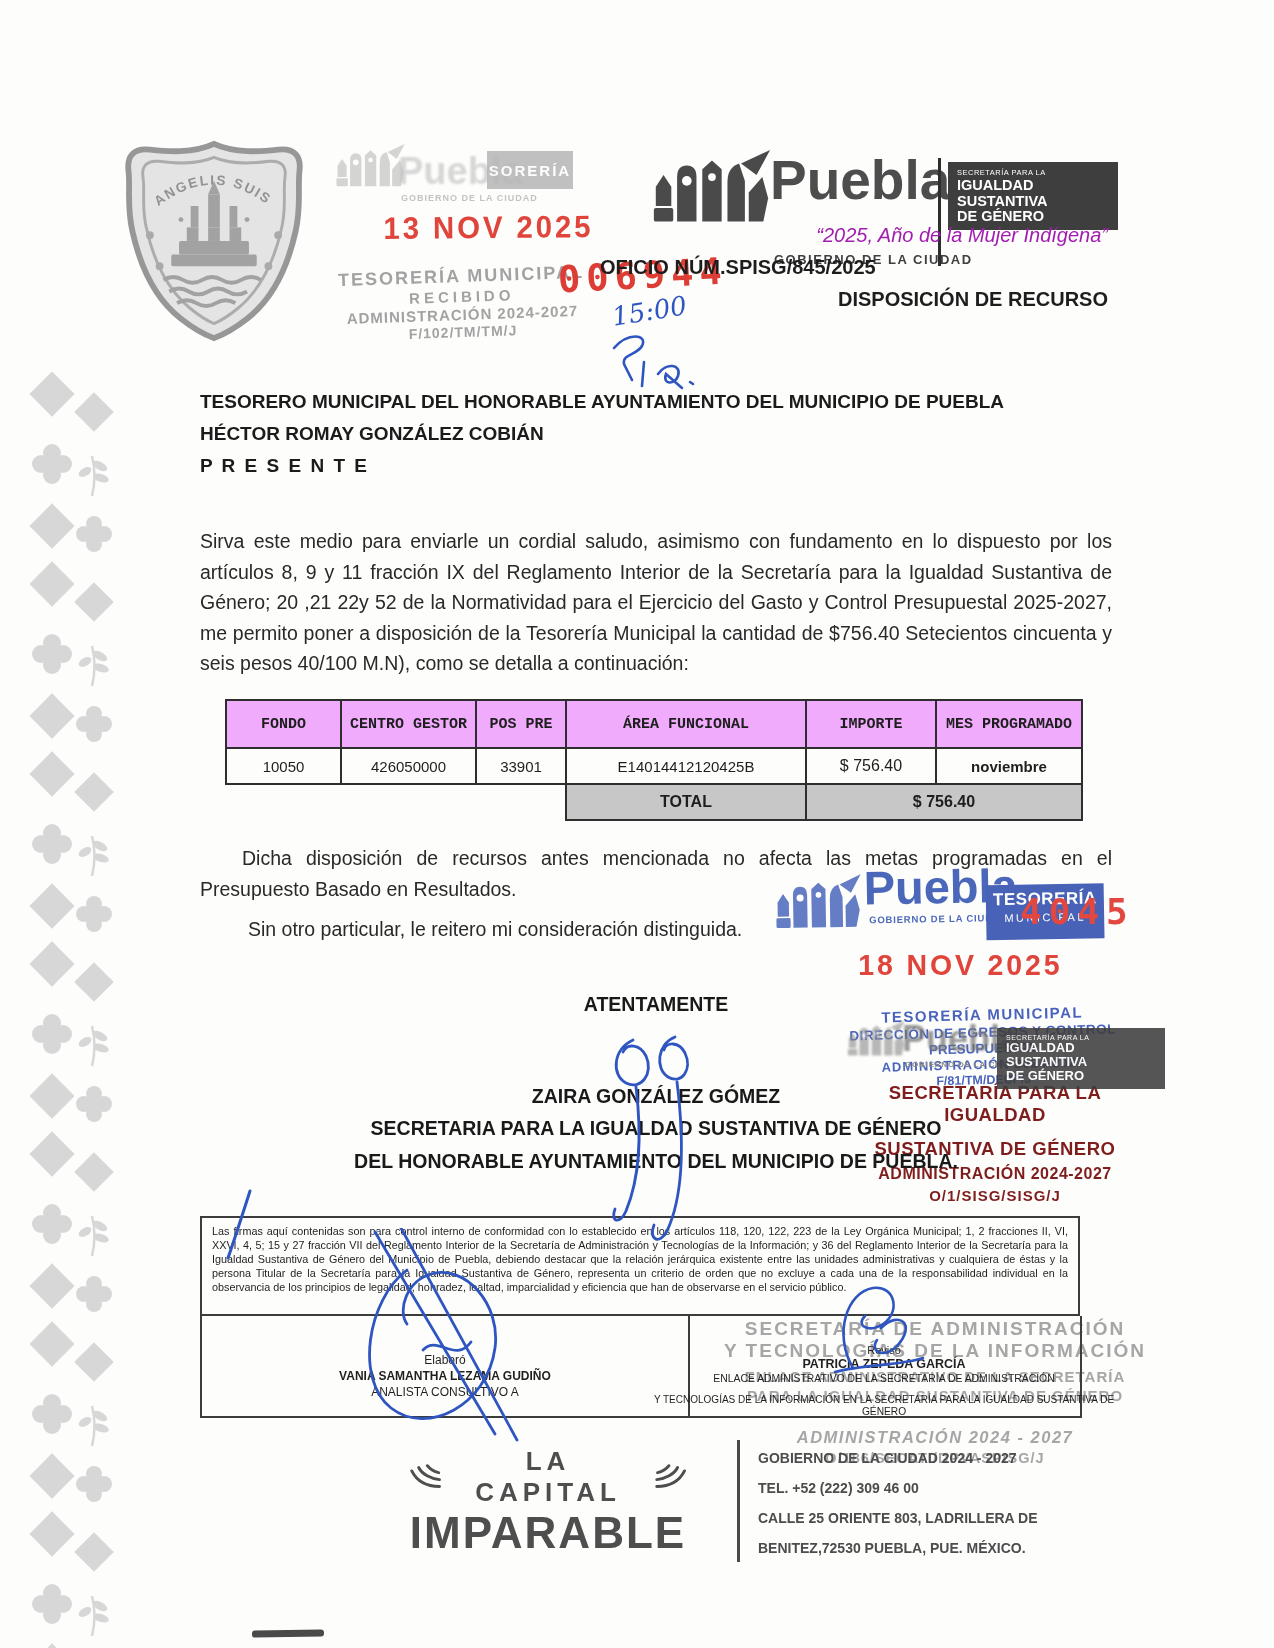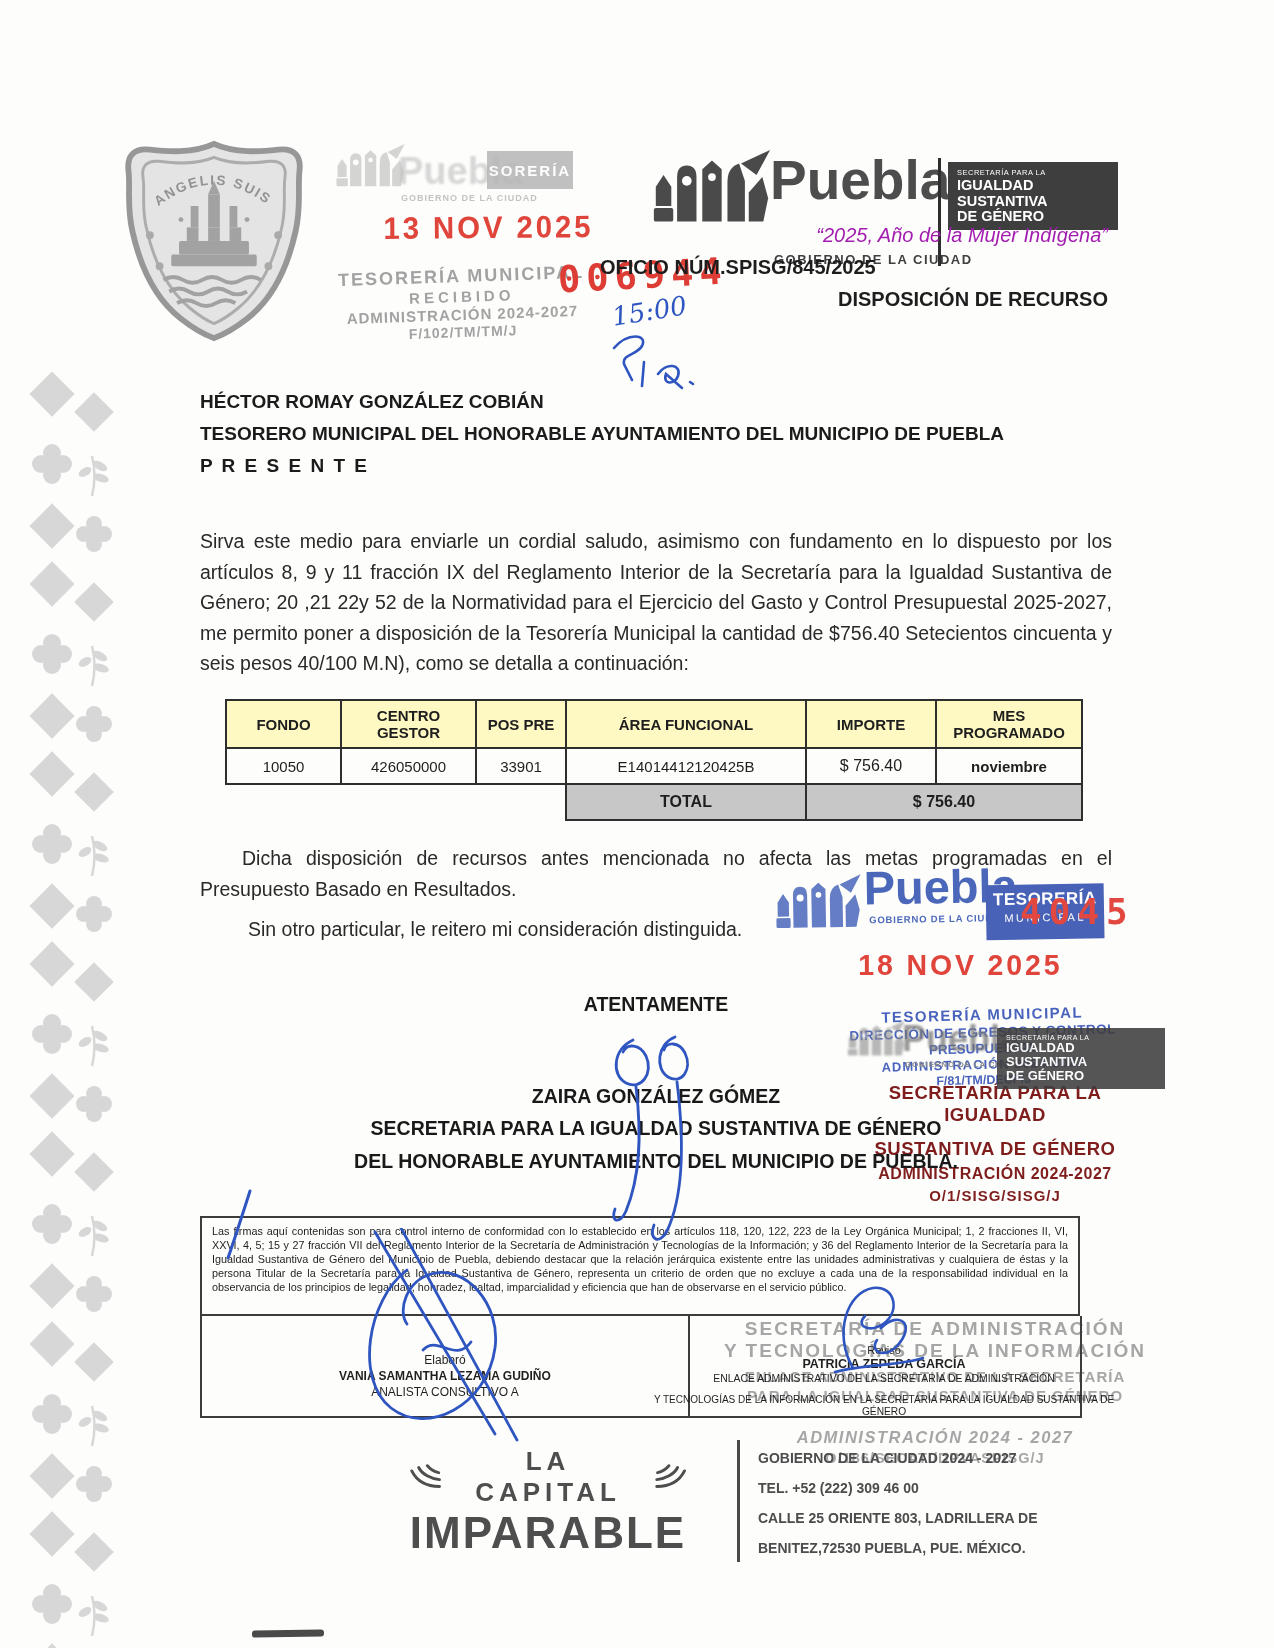--- a/index.html
+++ b/index.html
@@ -46,21 +46,21 @@
   .addr{left:200px;top:386px;width:840px;font-size:19px;font-weight:700;line-height:32px;color:#1b1b1b;z-index:3;}
   .addr .present{letter-spacing:2px;}
   
   .p1{left:200px;top:526px;width:912px;font-size:19.5px;line-height:30.5px;text-align:justify;color:#292929;z-index:3;}
   .p2{left:200px;top:843px;width:912px;font-size:19.5px;line-height:30.5px;text-align:justify;text-indent:42px;color:#292929;z-index:3;}
   .p3{left:248px;top:918px;font-size:19.5px;color:#292929;z-index:3;}
   
   .tbl{left:225px;top:699px;z-index:3;}
   table{border-collapse:collapse;width:856px;table-layout:fixed;}
   th,td{border:2px solid #2e2e2e;text-align:center;font-size:15px;color:#1e1e1e;padding:4px 3px;}
-  th{background:#fef9c3;font-weight:700;height:38px;}
+  th{background:#f0abfc;font-weight:700;height:38px;font-family:Liberation Mono, monospace;}
   td{height:26px;}
   td.val-bold{font-weight:700;}
   td.importe{font-size:16px;}
   tr.total td{background:#c7c7c7;font-weight:700;font-size:16px;}
   tr.total td.noborder{border:none;background:transparent;}
   
   .tstamp{left:772px;top:853px;width:350px;height:112px;z-index:2;transform:rotate(-1deg);opacity:.93;}
   .tstamp .cluster{left:0;top:8px;color:#3d5cb5;opacity:.85;}
   .tstamp .brand{left:92px;top:6px;font-size:47px;font-weight:800;color:#3d5cb5;}
   .tstamp .sub{left:97px;top:60px;font-size:9.5px;font-weight:700;letter-spacing:.8px;color:#3d5cb5;}
@@ -259,22 +259,22 @@
   <div class="abs badge badge-hdr">
     <div class="b1">SECRETARÍA PARA LA</div>
     <div class="b2">IGUALDAD SUSTANTIVA</div>
     <div class="b3">DE GÉNERO</div>
   </div>
   <div class="abs motto">“2025, Año de la Mujer Indígena”</div>
   <div class="abs oficio">OFICIO NÚM.SPISG/845/2025</div>
   <div class="abs subject">DISPOSICIÓN DE RECURSO</div>
 
   <div class="abs addr">
+    <div>TESORERO MUNICIPAL DEL HONORABLE AYUNTAMIENTO DEL MUNICIPIO DE PUEBLA</div>
     <div>HÉCTOR ROMAY GONZÁLEZ COBIÁN</div>
-    <div>TESORERO MUNICIPAL DEL HONORABLE AYUNTAMIENTO DEL MUNICIPIO DE PUEBLA</div>
     <div class="present">P R E S E N T E</div>
   </div>
 
   <div class="abs p1">Sirva este medio para enviarle un cordial saludo, asimismo con fundamento en lo dispuesto por los artículos 8, 9 y 11 fracción IX del Reglamento Interior de la Secretaría para la Igualdad Sustantiva de Género; 20 ,21 22y 52 de la Normatividad para el Ejercicio del Gasto y Control Presupuestal 2025-2027, me permito poner a disposición de la Tesorería Municipal la cantidad de $756.40 Setecientos cincuenta y seis pesos 40/100 M.N), como se detalla a continuación:</div>
 
   <div class="abs tbl">
     <table>
       <colgroup>
           <col style="width:115px">
           <col style="width:135px">

